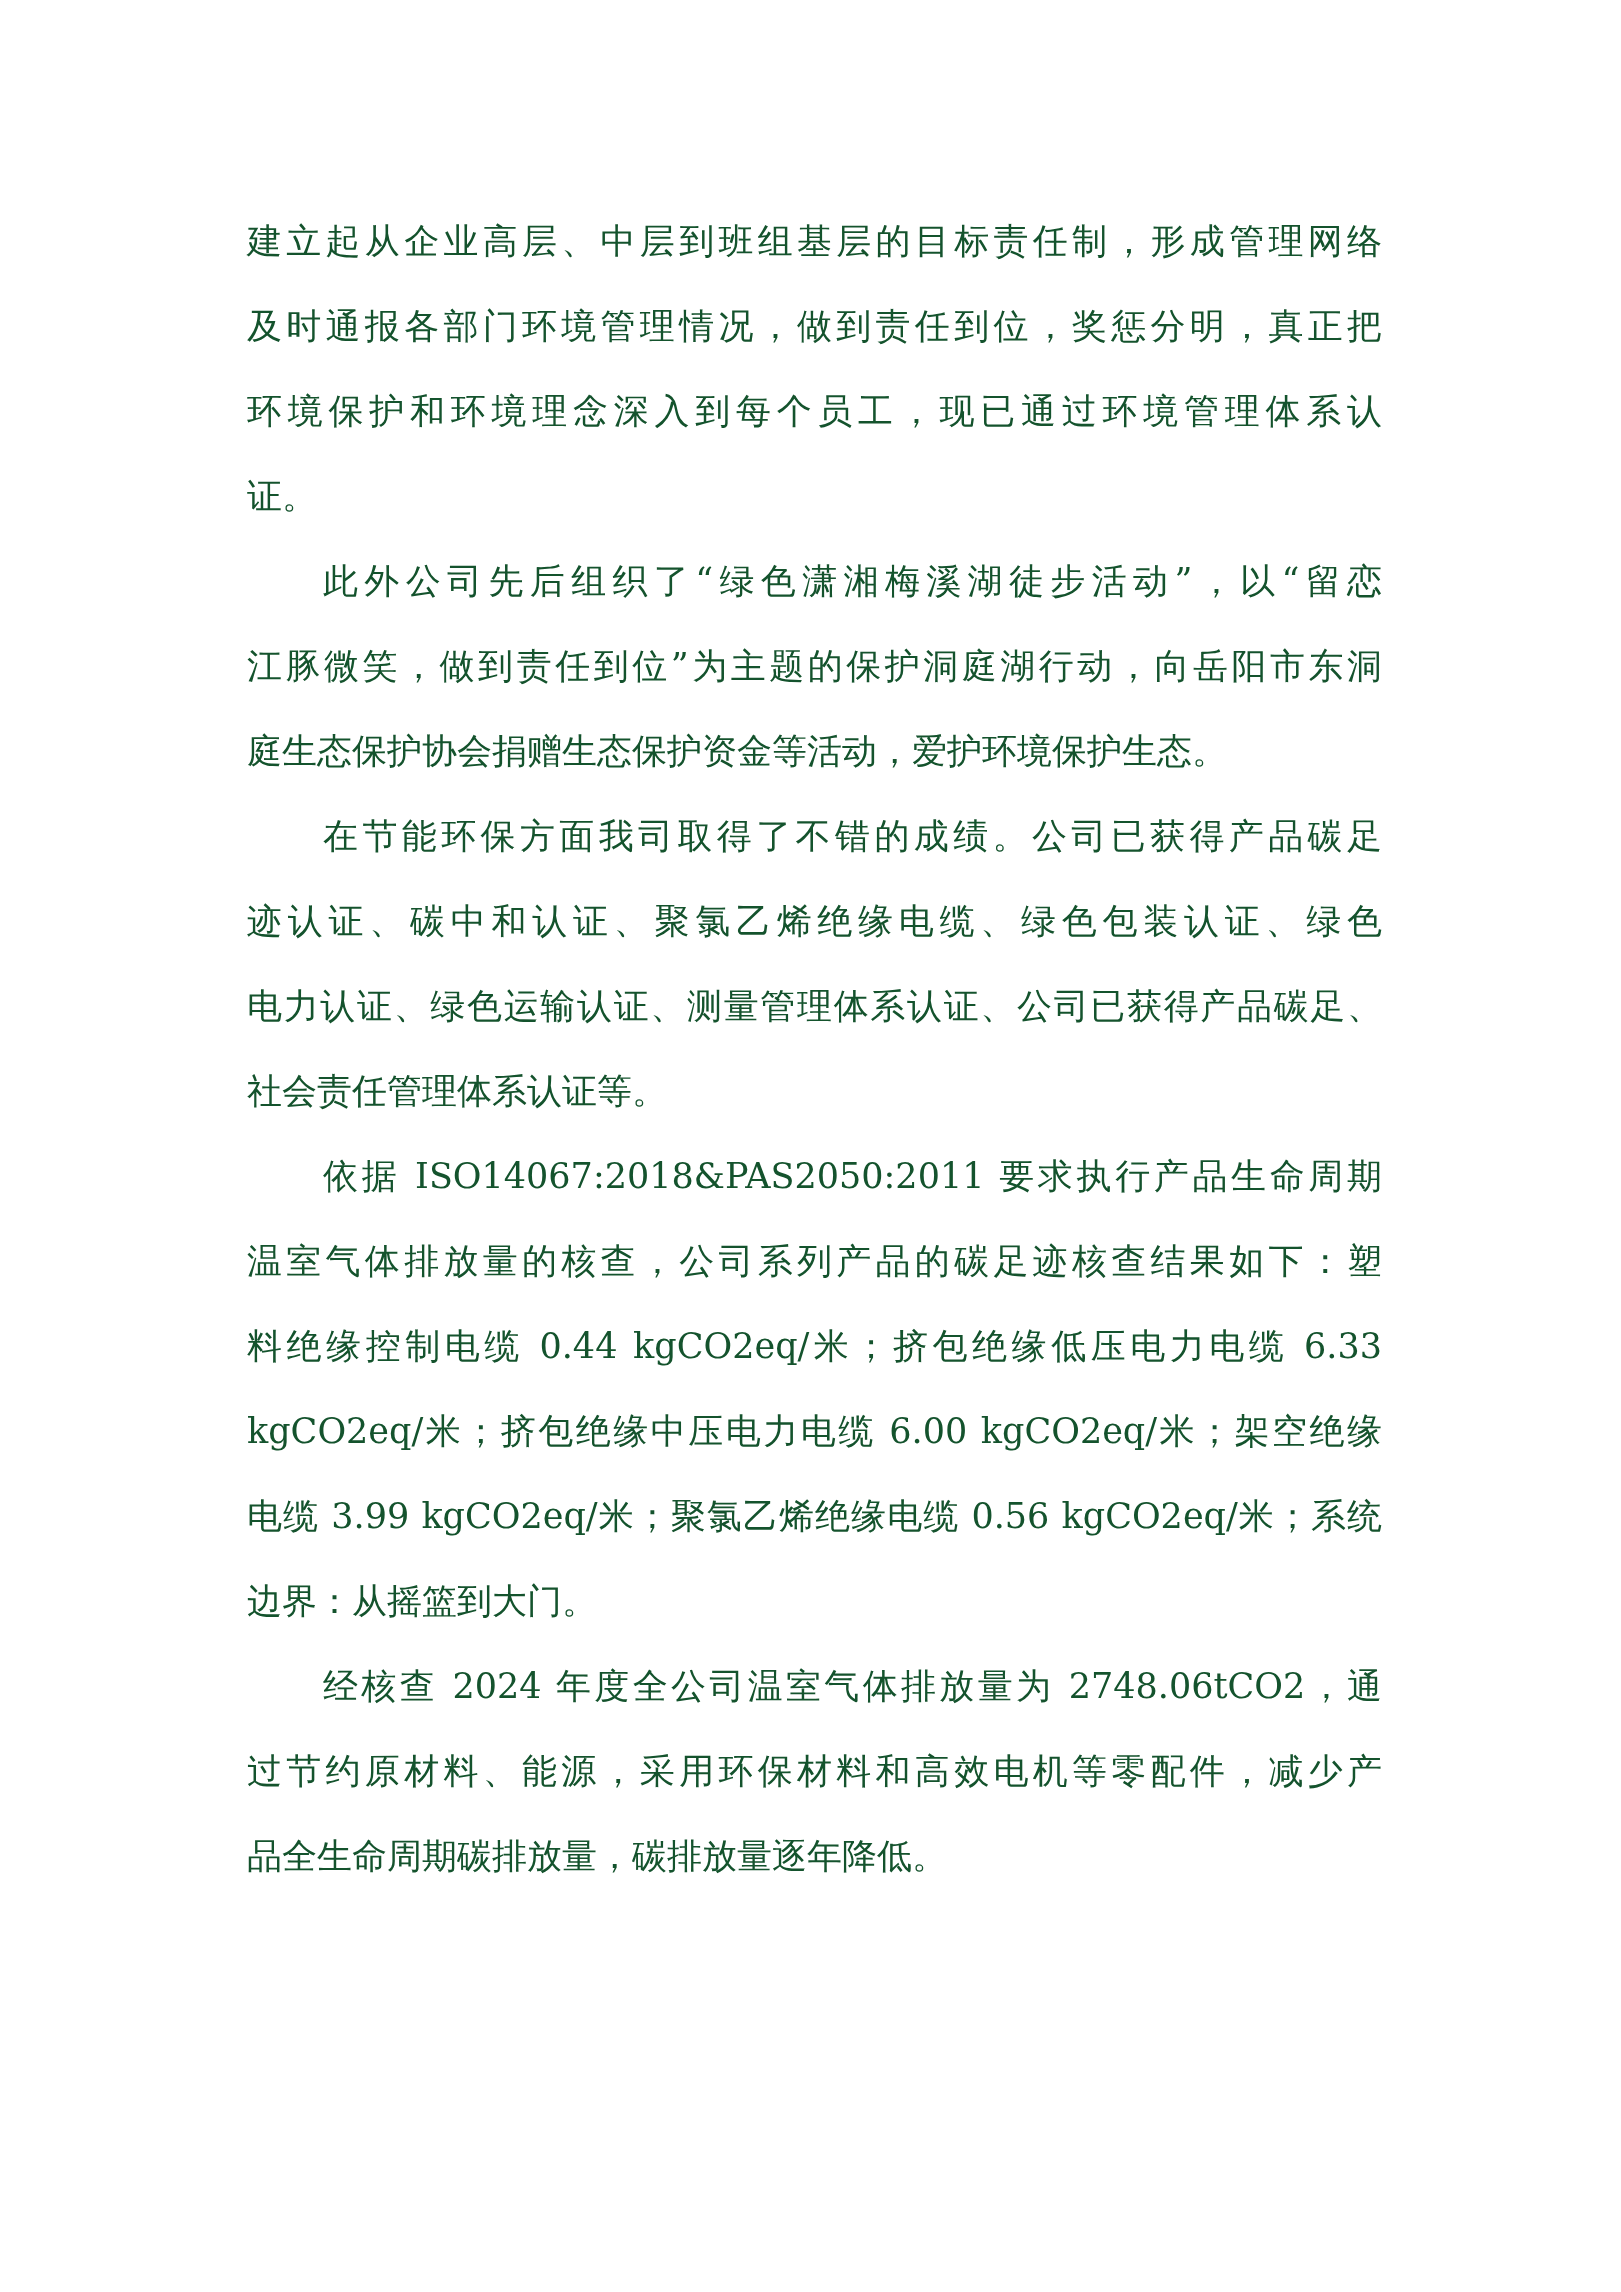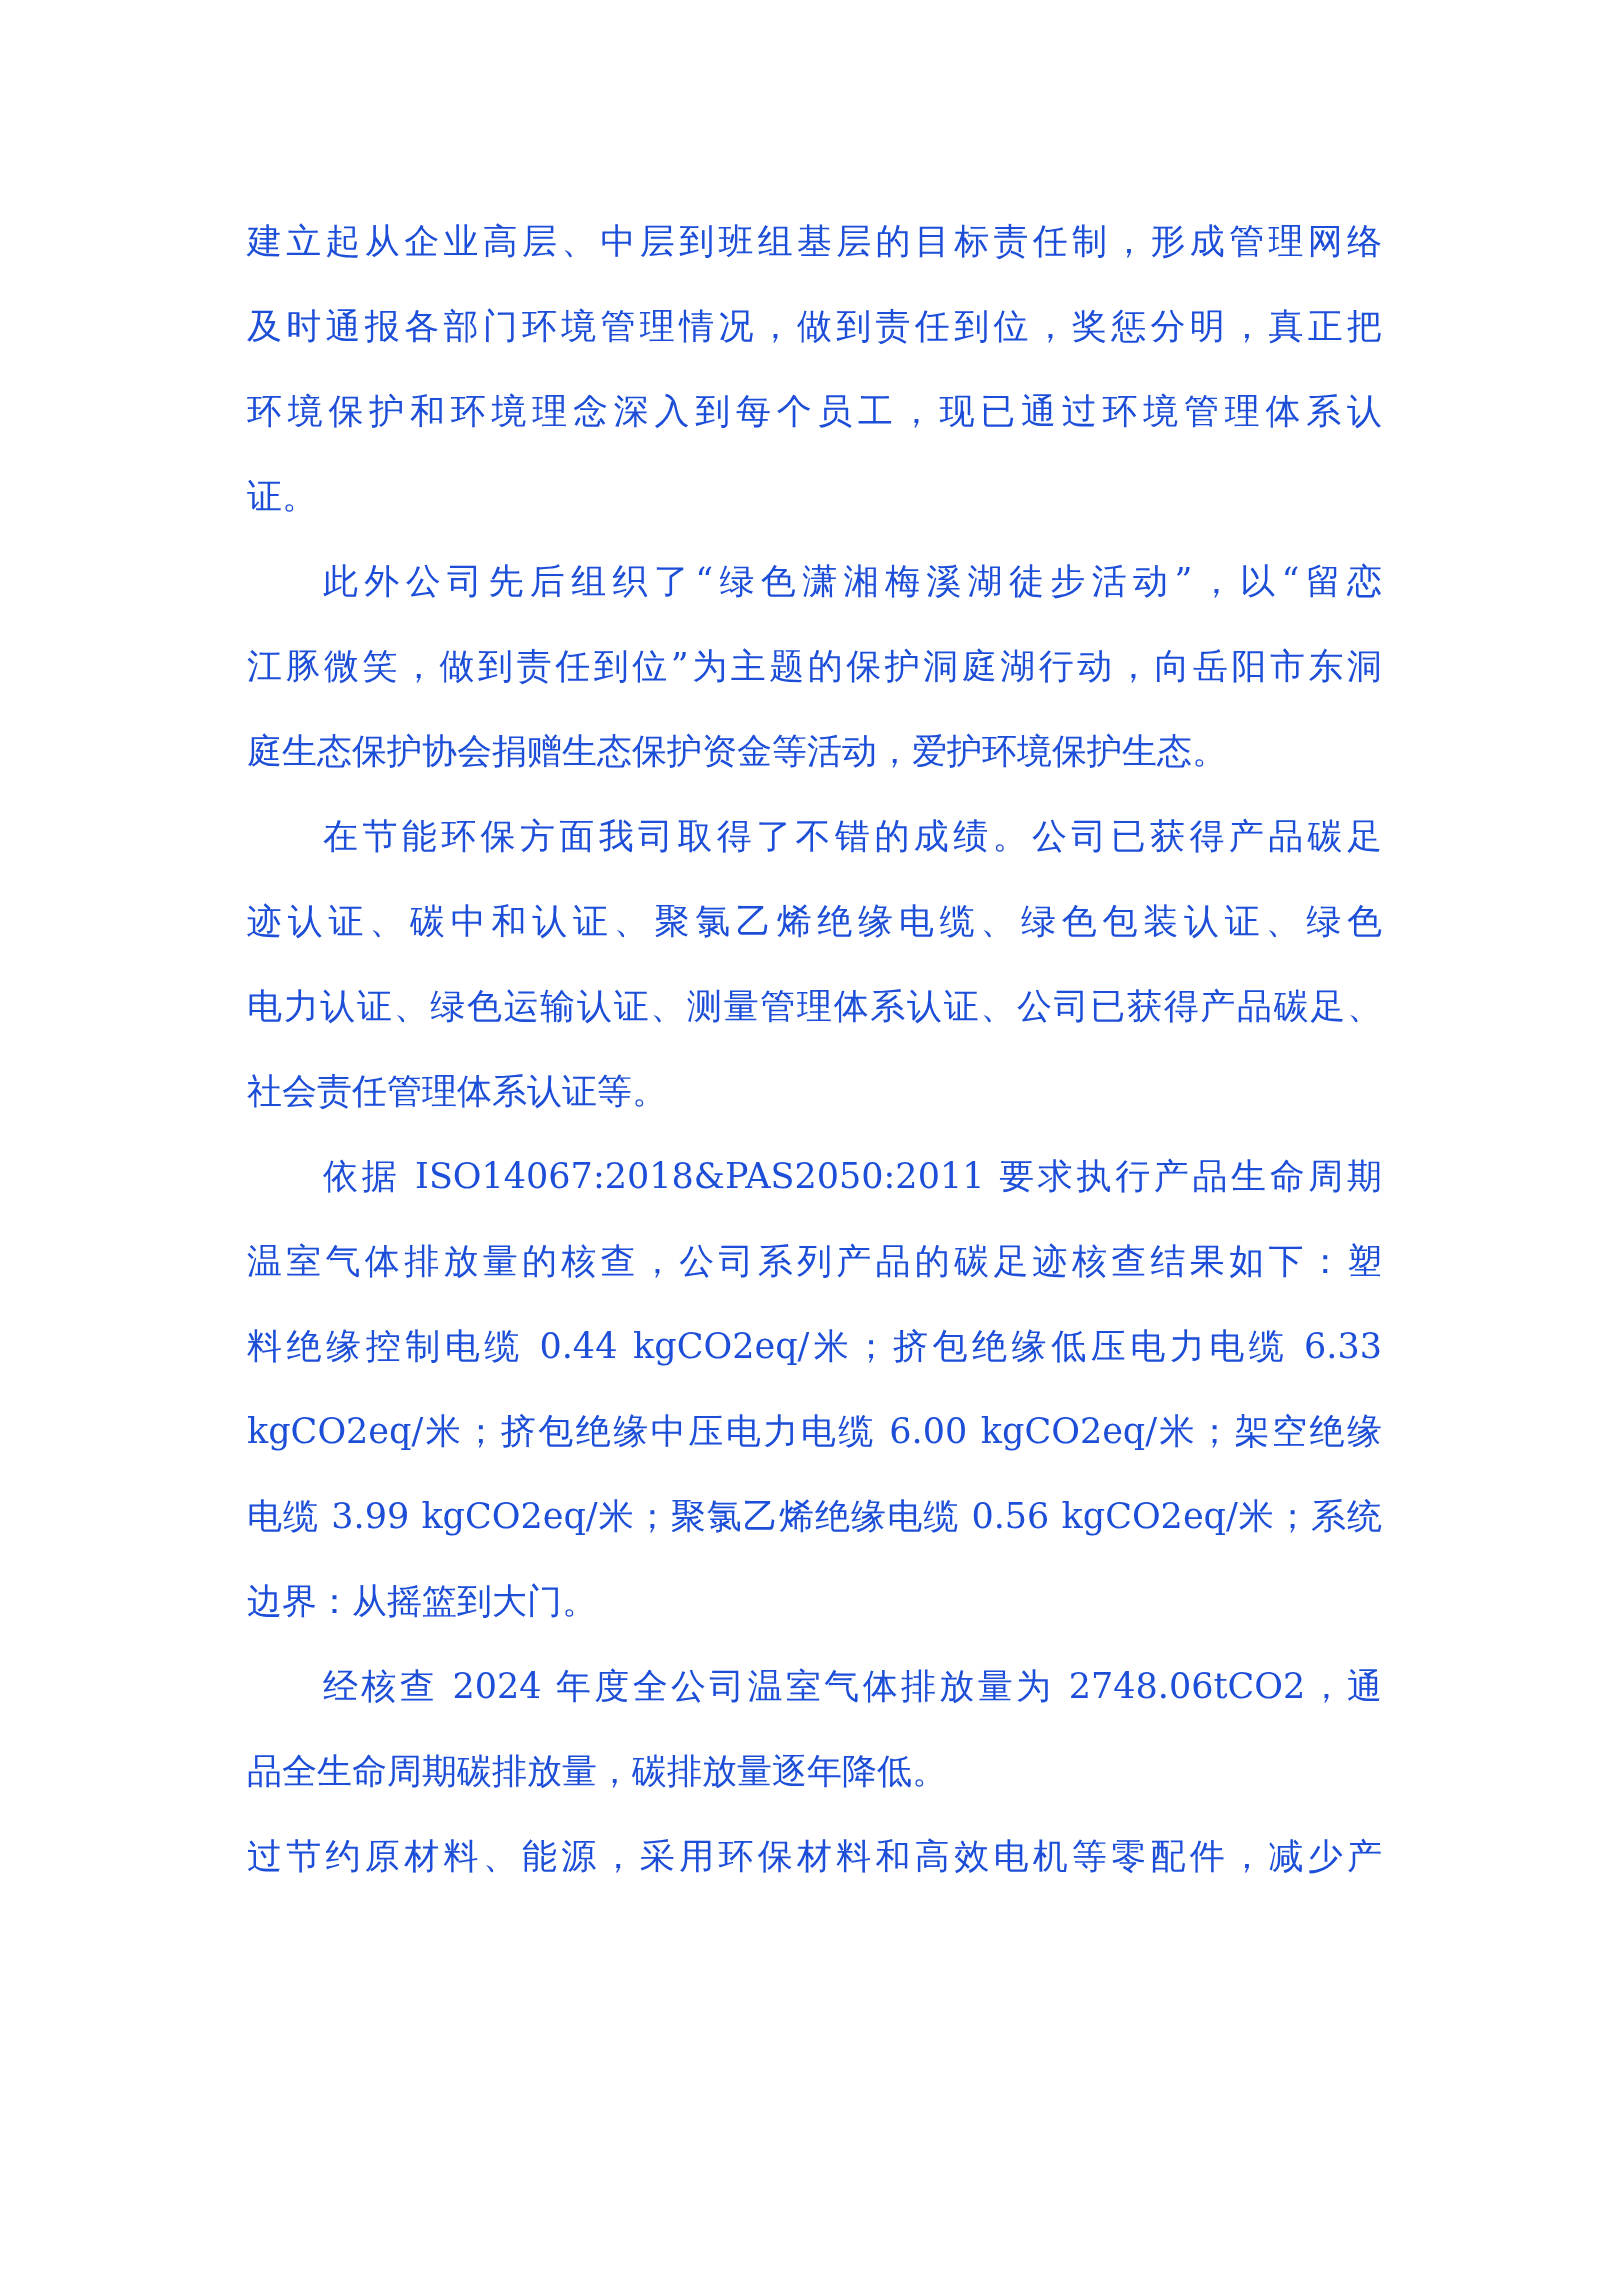--- a/index.html
+++ b/index.html
@@ -21,21 +21,21 @@
       height: 2293px;
       background: #ffffff;
     }
     .body-text {
       position: absolute;
       left: 247px;
       top: 214px;
       width: 1135px;
       font-family: "DejaVu Serif", "Liberation Serif", serif;
       font-size: 35px;
-      color: #1d4ed8;
+      color: #14532d;
     }
     .line {
       display: block;
       height: 85px;
       line-height: 55px;
       white-space: nowrap;
       text-align: justify;
       text-align-last: justify;
       letter-spacing: 0;
     }
@@ -76,19 +76,19 @@
       <span class="line indent">依据 ISO14067:2018&amp;PAS2050:2011 要求执行产品生命周期</span>
       <span class="line">温室气体排放量的核查，公司系列产品的碳足迹核查结果如下：塑</span>
       <span class="line">料绝缘控制电缆 0.44 kgCO2eq/米；挤包绝缘低压电力电缆 6.33</span>
       <span class="line">kgCO2eq/米；挤包绝缘中压电力电缆 6.00 kgCO2eq/米；架空绝缘</span>
       <span class="line">电缆 3.99 kgCO2eq/米；聚氯乙烯绝缘电缆 0.56 kgCO2eq/米；系统</span>
       <span class="line last">边界：从摇篮到大门。</span>
     </div>
 
     <div>
       <span class="line indent">经核查 2024 年度全公司温室气体排放量为 2748.06tCO2，通</span>
+      <span class="line">过节约原材料、能源，采用环保材料和高效电机等零配件，减少产</span>
       <span class="line last">品全生命周期碳排放量，碳排放量逐年降低。</span>
-      <span class="line">过节约原材料、能源，采用环保材料和高效电机等零配件，减少产</span>
     </div>
 
   </div>
 </div>
 
 
 </body></html>

